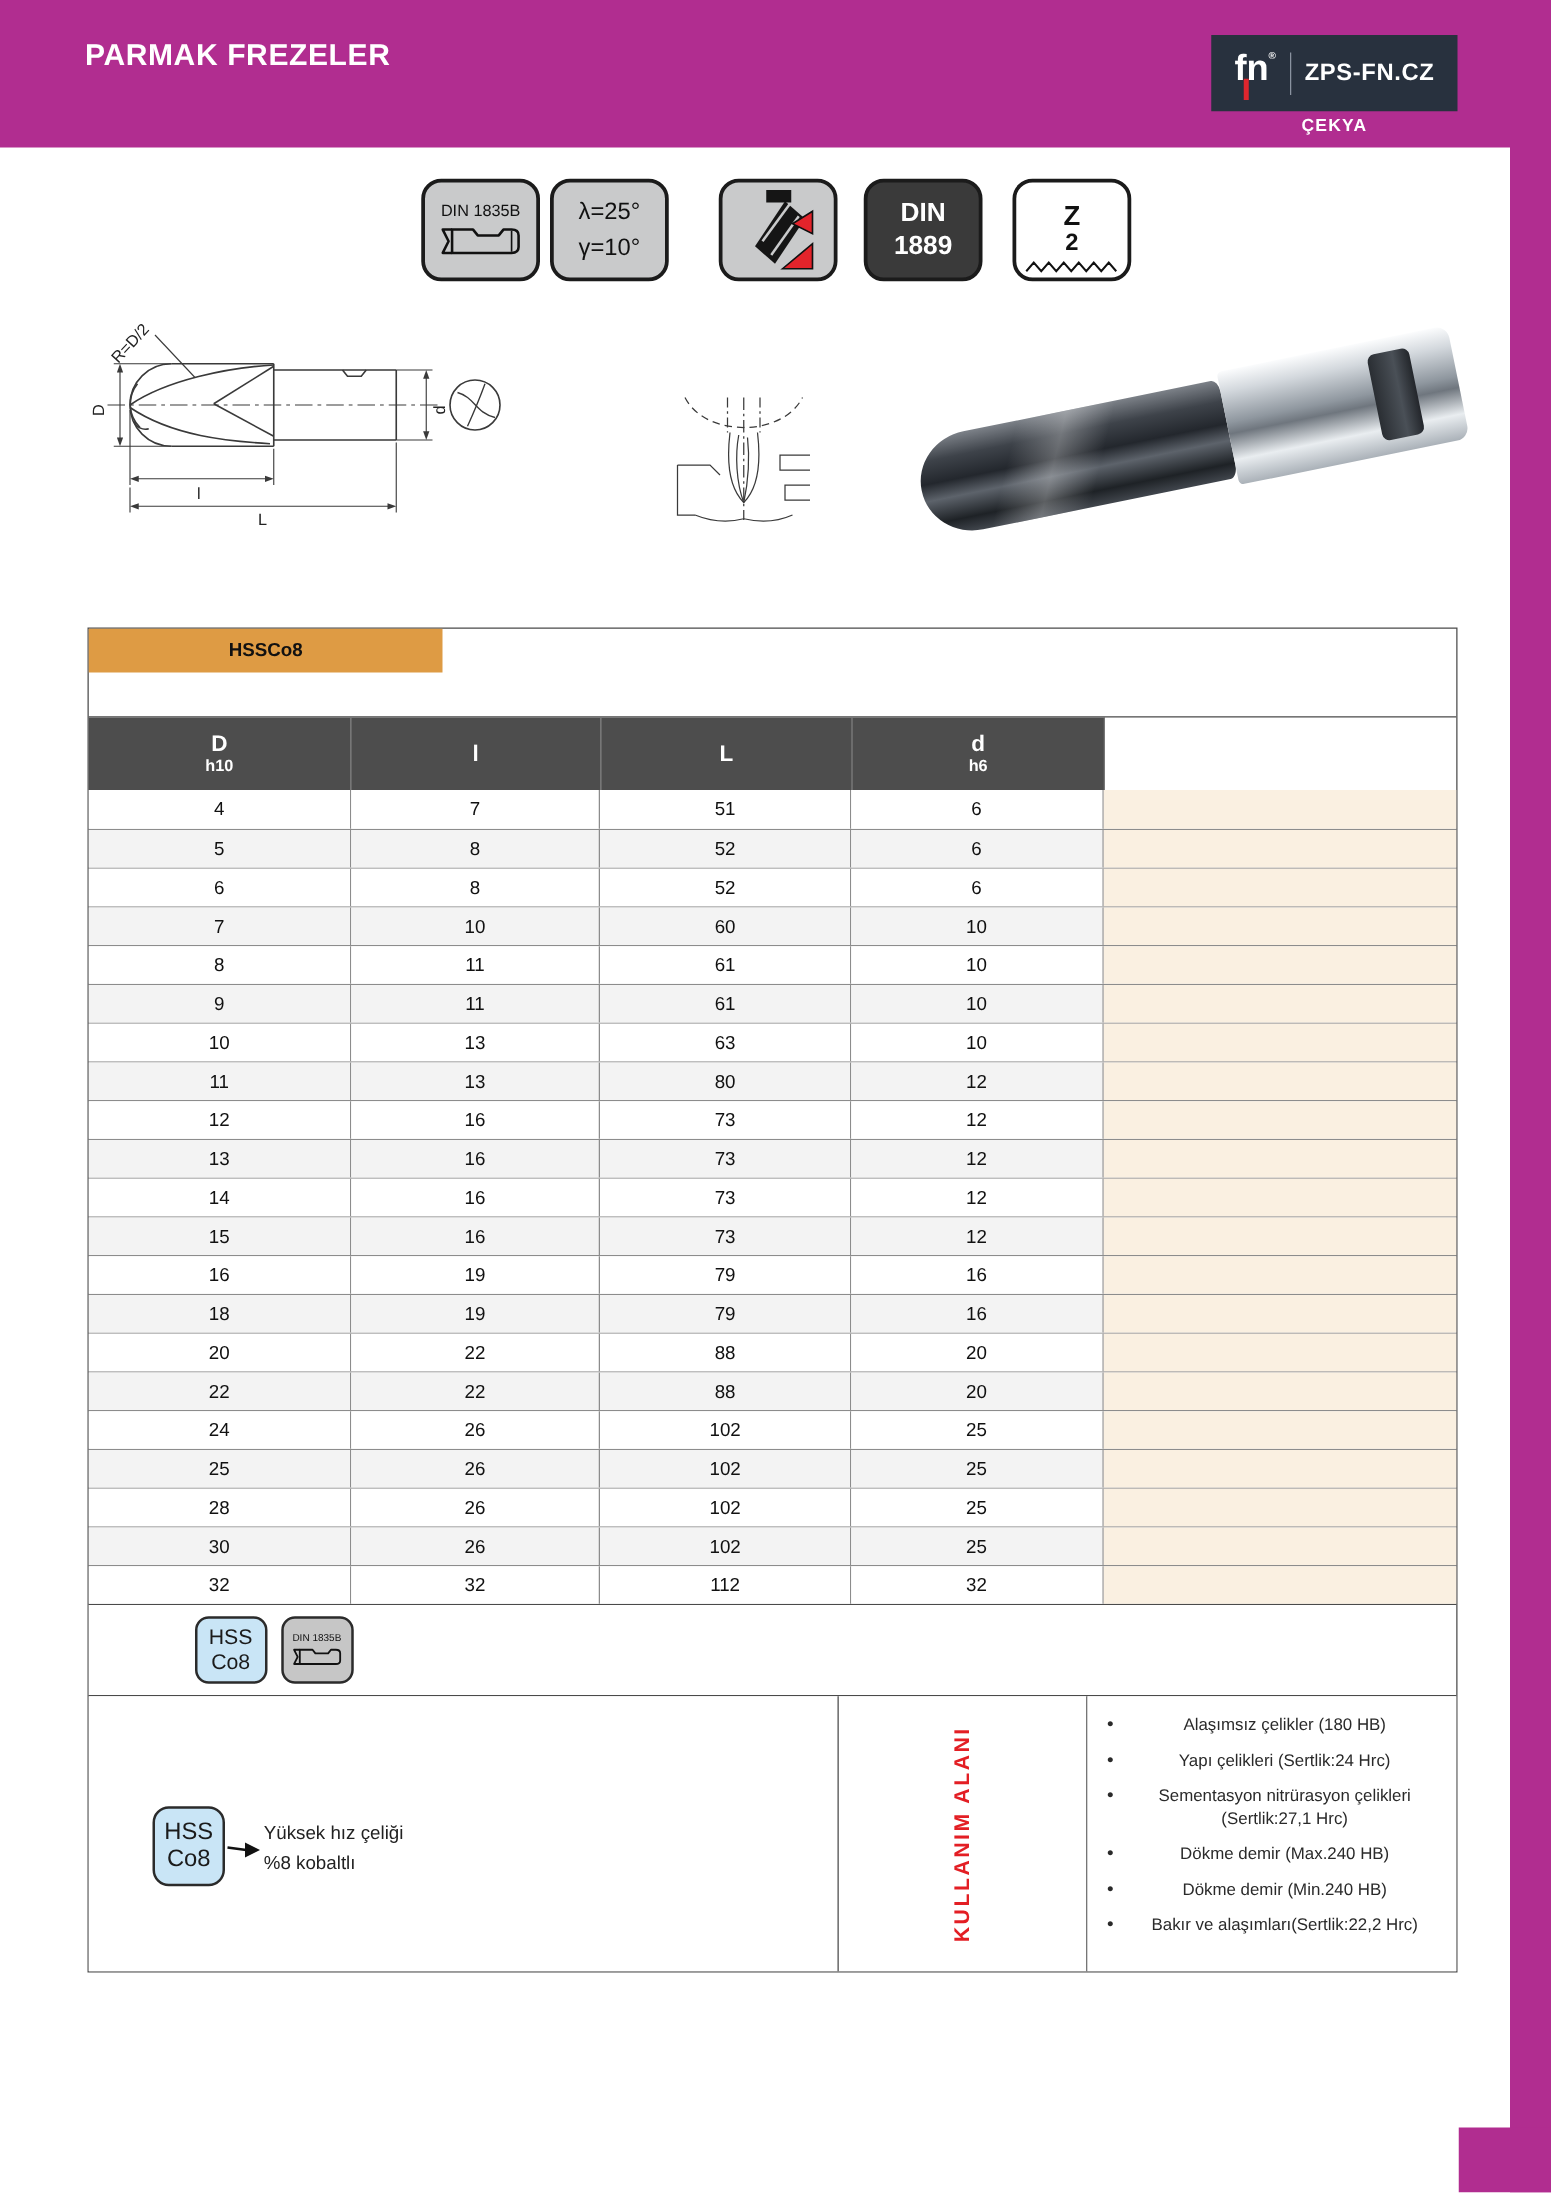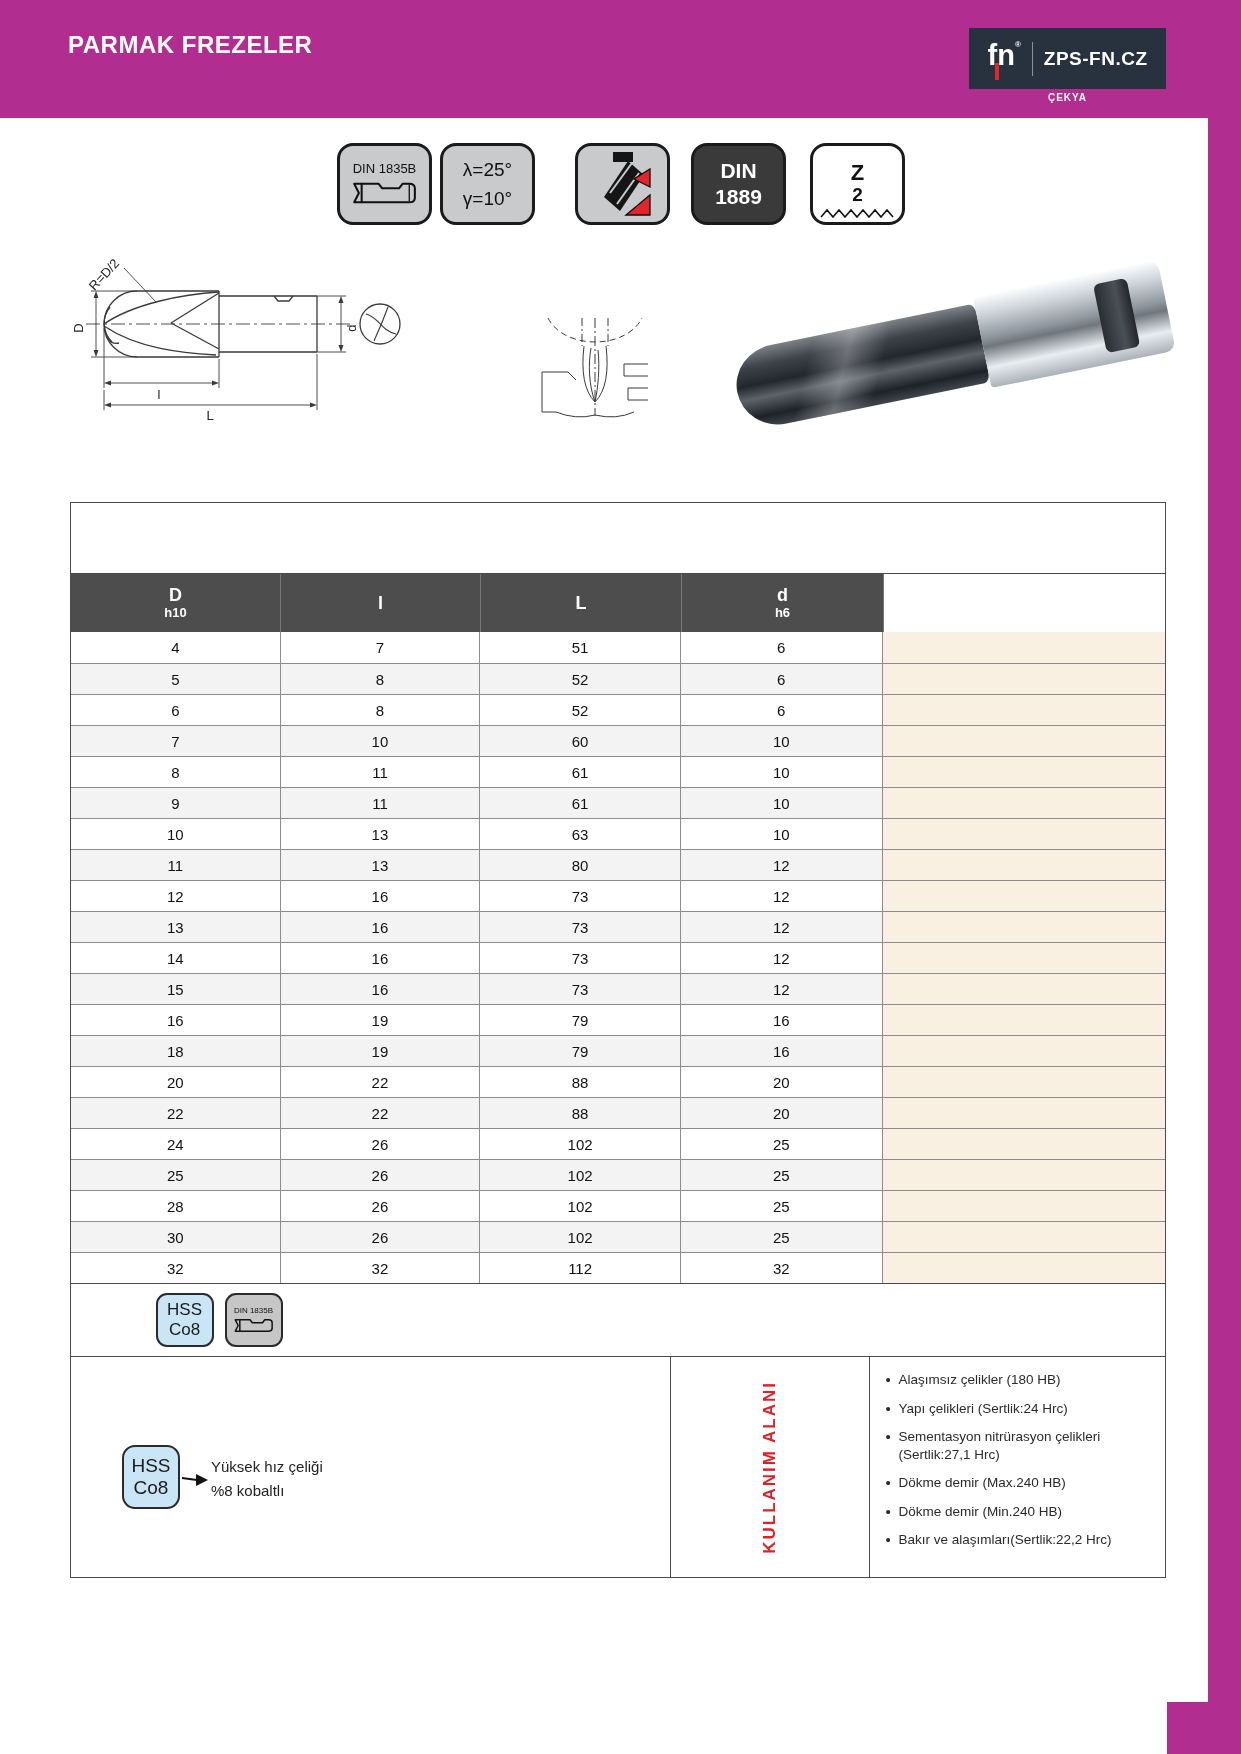--- a/index.html
+++ b/index.html
@@ -24,21 +24,21 @@
   .header-bar{position:absolute;left:0;top:0;width:1241px;height:118px;background:var(--magenta);}
   .page-title{position:absolute;left:68px;top:31px;color:#fff;font-size:24px;font-weight:bold;letter-spacing:.5px;}
   .logo-box{position:absolute;left:969px;top:28px;width:197px;height:61px;background:var(--navy);
     display:flex;align-items:center;justify-content:center;gap:11px;}
   .fn-glyph{position:relative;color:#fff;font-weight:bold;font-size:29px;line-height:1;padding-bottom:6px;}
   .fn-reg{font-size:8px;vertical-align:top;}
   .fn-stripe{position:absolute;left:7px;top:22px;width:4px;height:17px;background:#E0262E;}
   .logo-divider{width:1px;height:34px;background:#8a93a0;}
   .logo-site{color:#fff;font-weight:bold;font-size:19px;letter-spacing:.5px;}
   .country{position:absolute;left:969px;top:92px;width:197px;text-align:center;color:#fff;
-    font-weight:bold;font-size:10px;letter-spacing:1px;}
+    font-weight:bold;font-size:14px;letter-spacing:1px;}
   .right-strip{position:absolute;left:1208px;top:0;width:33px;height:1754px;background:var(--magenta);}
   .corner-block{position:absolute;left:1167px;top:1702px;width:74px;height:52px;background:var(--magenta);}
 
   
   .ibadge{position:absolute;top:143px;width:95px;height:82px;border:3px solid #1b1b1b;border-radius:16px;
     display:flex;flex-direction:column;align-items:center;justify-content:center;}
   .ibadge.gray{background:#C9CACB;}
   .ibadge.dark{background:#3A3A3A;color:#fff;}
   .ibadge.white{background:#fff;}
   .b-label-sm{font-size:13px;color:#111;margin-bottom:3px;white-space:nowrap;}
@@ -100,21 +100,21 @@
   .band-usage{height:221px;}
   .usage-left{width:601px;position:relative;border-right:1px solid var(--heavy);background:#fff;}
   .hss-badge.large{position:absolute;left:51px;top:88px;width:58px;height:64px;font-size:19px;border-radius:13px;}
   .usage-arrow{position:absolute;left:110px;top:114px;}
   .usage-desc{position:absolute;left:140px;top:98px;font-size:15px;color:#222;line-height:24px;}
   .usage-mid{width:199px;display:flex;align-items:center;justify-content:center;border-right:1px solid var(--heavy);background:#fff;}
   .vertical-label{writing-mode:vertical-rl;transform:rotate(180deg);color:var(--red);
     font-weight:bold;font-size:17px;letter-spacing:2px;white-space:nowrap;}
   .usage-right{width:296px;padding:14px 8px 0 16px;background:#fff;}
   .usage-list{list-style:none;margin:0;padding:0;display:flex;flex-direction:column;gap:11px;}
-  .usage-list li{font-size:13.5px;color:#2a2a2a;line-height:1.3;padding-left:13px;position:relative;}
+  .usage-list li{font-size:13.5px;color:#2a2a2a;line-height:1.3;padding-left:13px;position:relative;text-align:center;}
   .usage-list li::before{content:"\2022";position:absolute;left:0;top:-1px;font-size:15px;}
 
   svg text{font-family:"Liberation Sans", sans-serif;}
 </style>
 </head>
 <body>
 
 <div class="header-bar"></div>
 <div class="page-title">PARMAK FREZELER</div>
 <div class="logo-box">
@@ -233,20 +233,21 @@
 <div class="photo">
   <div class="photo-flutes"></div>
   <div class="photo-shank">
     <div class="weldon"></div>
   </div>
 </div>
 
 <div class="ptable">
   <div class="band band-title">
     <div class="code-col">
+      <div class="material-cell">HSSCo8</div>
     </div>
   </div>
   <div class="band band-header">
 
     <div class="spec-col" style="width: 210px;">
         <div class="col-main">D</div>
         <div class="col-sub">h10</div>
       </div>
       <div class="spec-col" style="width: 200px;">
         <div class="col-main">l</div>

